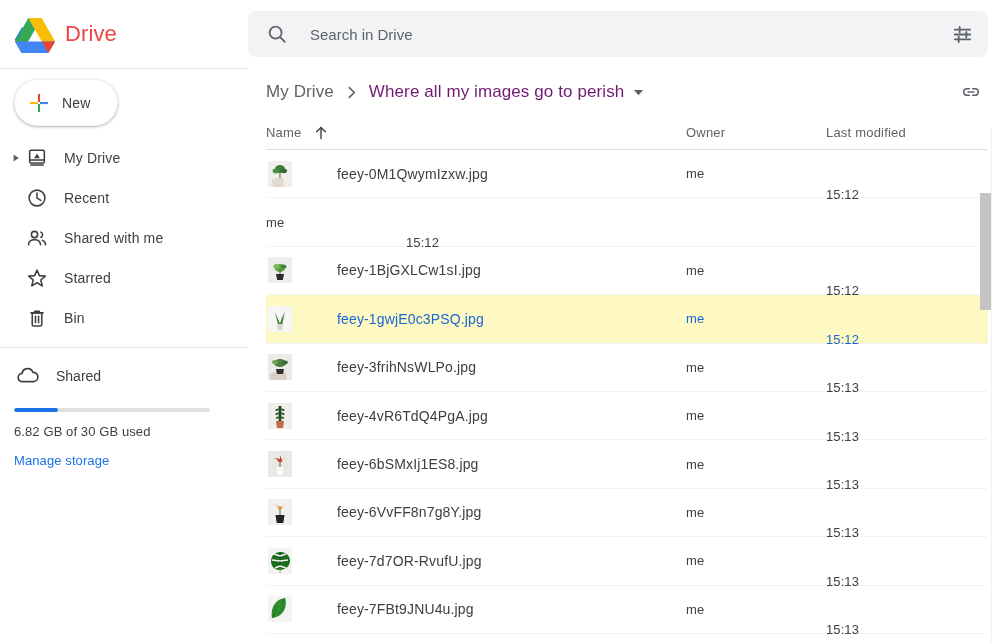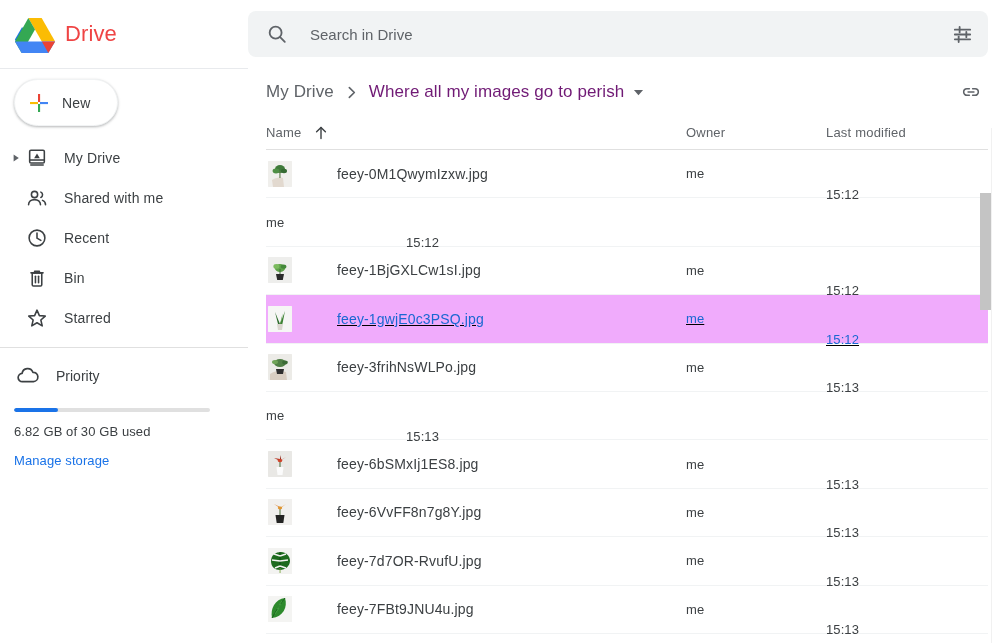--- a/index.html
+++ b/index.html
@@ -172,21 +172,21 @@
   .th-modified { flex: 1; }
 
   .rows { position: relative; }
   .row {
     display: flex;
     align-items: center;
     height: 48.4px;
     border-bottom: 1px solid #f1f3f4;
     cursor: pointer;
   }
-  .row.selected { background: #f0abfc; text-decoration: underline; }
+  .row.selected { background: #fef9c3; }
   .cell-name { flex: 0 0 420px; display: flex; align-items: center; min-width: 0; gap: 19px; }
   .thumb {
     width: 24px; height: 26px;
     flex: 0 0 24px;
     border-radius: 1px;
     overflow: hidden;
     background: #f1f1f1;
     margin-left: 2px;
   }
   .thumb svg { display: block; width: 100%; height: 100%; }
@@ -309,80 +309,80 @@
           </span>
           <span class="nav-label">My Drive</span>
         </div>
 
         <div class="nav-item">
           <span class="caret empty">
             
           </span>
           <span class="nav-icon">
             <svg viewBox="0 0 24 24" fill="none" stroke="currentColor" stroke-width="1.7" stroke-linecap="round" stroke-linejoin="round">
+              <circle cx="12" cy="12" r="8.6"></circle>
+              <polyline points="12,6.6 12,12.2 16.2,14.6"></polyline>
+            </svg>
+          </span>
+          <span class="nav-label">Recent</span>
+        </div>
+
+        <div class="nav-item">
+          <span class="caret empty">
+            
+          </span>
+          <span class="nav-icon">
+            <svg viewBox="0 0 24 24" fill="none" stroke="currentColor" stroke-width="1.7" stroke-linecap="round" stroke-linejoin="round">
               <circle cx="9.3" cy="8.2" r="3.4"></circle>
               <path d="M2.8 19.4c0-3.6 2.9-5.6 6.5-5.6s6.5 2 6.5 5.6"></path>
               <path d="M16.2 5.6a3.2 3.2 0 0 1 0 5.8"></path>
               <path d="M18 14.6c2.1.7 3.3 2.4 3.3 4.8"></path>
             </svg>
           </span>
           <span class="nav-label">Shared with me</span>
         </div>
 
         <div class="nav-item">
           <span class="caret empty">
             
           </span>
           <span class="nav-icon">
-            <svg viewBox="0 0 24 24" fill="none" stroke="currentColor" stroke-width="1.7" stroke-linecap="round" stroke-linejoin="round">
-              <circle cx="12" cy="12" r="8.6"></circle>
-              <polyline points="12,6.6 12,12.2 16.2,14.6"></polyline>
+            <svg viewBox="0 0 24 24" fill="none" stroke="currentColor" stroke-width="1.7" stroke-linejoin="round">
+              <polygon points="12,3.4 14.6,9.4 21,9.9 16.2,14.2 17.7,20.6 12,17.2 6.3,20.6 7.8,14.2 3,9.9 9.4,9.4"></polygon>
             </svg>
           </span>
-          <span class="nav-label">Recent</span>
+          <span class="nav-label">Starred</span>
         </div>
 
         <div class="nav-item">
           <span class="caret empty">
             
           </span>
           <span class="nav-icon">
             <svg viewBox="0 0 24 24" fill="none" stroke="currentColor" stroke-width="1.7" stroke-linecap="round" stroke-linejoin="round">
               <path d="M5.4 6.4h13.2"></path>
               <path d="M6.8 6.4h10.4v13a1.4 1.4 0 0 1-1.4 1.4H8.2a1.4 1.4 0 0 1-1.4-1.4z"></path>
               <line x1="10.3" y1="10" x2="10.3" y2="17.2"></line>
               <line x1="13.7" y1="10" x2="13.7" y2="17.2"></line>
               <path d="M9.4 6.4V4.6h5.2v1.8"></path>
             </svg>
           </span>
           <span class="nav-label">Bin</span>
         </div>
-
-        <div class="nav-item">
-          <span class="caret empty">
-            
-          </span>
-          <span class="nav-icon">
-            <svg viewBox="0 0 24 24" fill="none" stroke="currentColor" stroke-width="1.7" stroke-linejoin="round">
-              <polygon points="12,3.4 14.6,9.4 21,9.9 16.2,14.2 17.7,20.6 12,17.2 6.3,20.6 7.8,14.2 3,9.9 9.4,9.4"></polygon>
-            </svg>
-          </span>
-          <span class="nav-label">Starred</span>
-        </div>
       </div>
 
       <div class="divider"></div>
 
       <div class="storage-row">
         <span class="cloud-icon">
           <svg viewBox="0 0 24 24" fill="none" stroke="currentColor" stroke-width="1.7" stroke-linecap="round" stroke-linejoin="round">
             <path d="M6.4 17.6a4.1 4.1 0 0 1-.3-8.2 5.6 5.6 0 0 1 10.8-1.1 3.9 3.9 0 0 1 .6 9.3z"></path>
           </svg>
         </span>
-        <span class="storage-label">Priority</span>
+        <span class="storage-label">Shared</span>
       </div>
 
       <div class="progress-track">
         <div class="progress-fill" id="storage-fill" style="width: 22.7%; background: rgb(26, 115, 232);"></div>
       </div>
 
       <div class="storage-text">6.82 GB of 30 GB used</div>
       <div class="manage-link">Manage storage</div>
     </div>
 
@@ -494,20 +494,31 @@
                     <ellipse cx="7" cy="8" rx="3" ry="2" fill="#6fa357"></ellipse>
                     <ellipse cx="17" cy="8.5" rx="2.8" ry="1.9" fill="#3b6b35"></ellipse>
                   </svg>
                 </span>
                 <span class="fname">feey-3frihNsWLPo.jpg</span>
               </div>
               <div class="cell-owner">me</div>
               <div class="cell-modified">15:13</div>
             </div>
             <div class="row">
+              <div class="cell-name">
+                <span class="thumb">
+                  <svg viewBox="0 0 24 26">
+                    <rect width="24" height="26" fill="#efeeea"></rect>
+                    <path d="M8 18h8l-1 7H9z" fill="#c4684a"></path>
+                    <rect x="10.6" y="3" width="2.8" height="15" fill="#1f4a1e"></rect>
+                    <path d="M10.6 6l-3 1.5M13.4 6l3 1.5M10.6 10l-3 1.5M13.4 10l3 1.5M10.6 14l-2.6 1.4M13.4 14l2.6 1.4" stroke="#1f4a1e" stroke-width="1.5"></path>
+                  </svg>
+                </span>
+                <span class="fname">feey-4vR6TdQ4PgA.jpg</span>
+              </div>
               <div class="cell-owner">me</div>
               <div class="cell-modified">15:13</div>
             </div>
             <div class="row">
               <div class="cell-name">
                 <span class="thumb">
                   <svg viewBox="0 0 24 26">
                     <rect width="24" height="26" fill="#e9e8e5"></rect>
                     <path d="M8.5 16h7l-1 8h-5z" fill="#fbfbfb"></path>
                     <rect x="11.5" y="10" width="1" height="6" fill="#4d6b3a"></rect>

